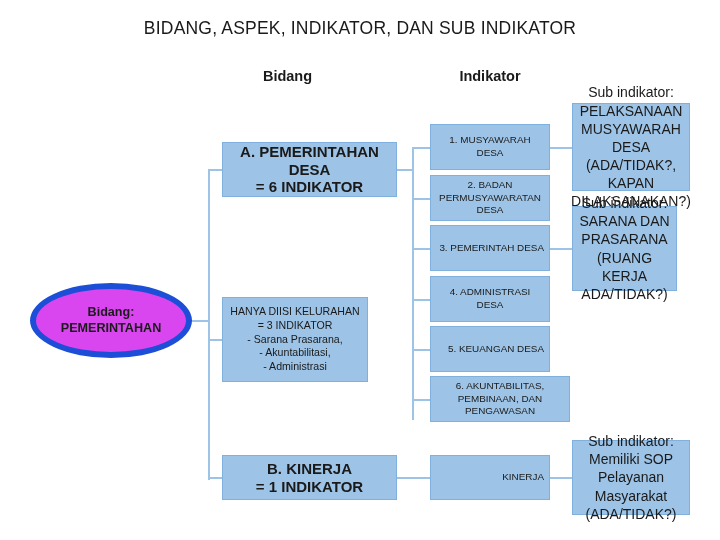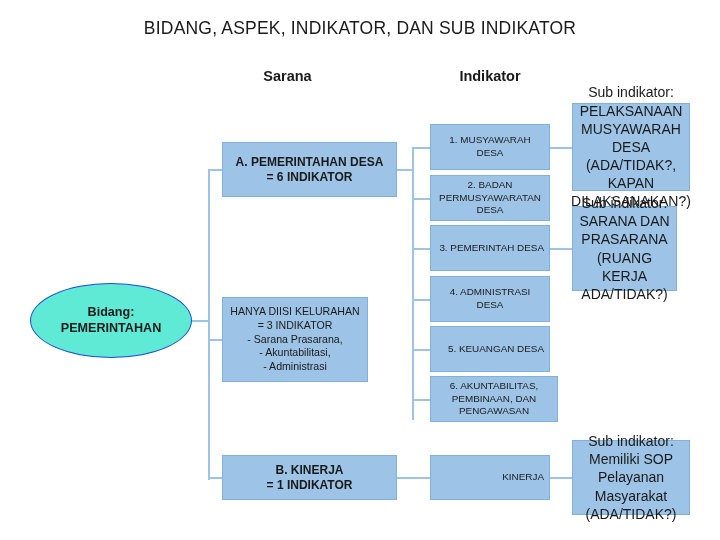--- a/index.html
+++ b/index.html
@@ -32,21 +32,21 @@
     border:1px solid #7fb0de;
     box-sizing:border-box;
     display:flex;
     align-items:center;
     justify-content:center;
     text-align:center;
     color:#1a1a1a;
     line-height:1.18;
   }
   .aspek-box{
-    font-size:12px;
+    font-size:15px;
     font-weight:bold;
     padding:20px 6px;
   }
   .aspek-box-sm{
     font-size:10.6px;
     padding:21px 6px;
     line-height:1.3;
   }
   .ind-box{
     font-size:9.9px;
@@ -54,22 +54,22 @@
     line-height:1.3;
     justify-content:flex-end;
   }
   .sub-box{
     font-size:14px;
     padding:0 6px;
     line-height:1.3;
   }
   .ellipse{
     position:absolute;
-    background:#5eead4;
-    border:1px solid #1d4ed8;
+    background:#d946ef;
+    border:6px solid #1d4ed8;
     border-radius:50%;
     display:flex;
     align-items:center;
     justify-content:center;
     text-align:center;
     font-size:12.6px;
     font-weight:bold;
     color:#1a1a1a;
     line-height:1.25;
     box-sizing:border-box;
@@ -78,21 +78,21 @@
     position:absolute;
     background:#9dc3e6;
   }
   .bline{white-space:pre-line;}
 </style>
 </head>
 <body>
 
 <div class="title">BIDANG, ASPEK, INDIKATOR, DAN SUB INDIKATOR</div>
 
-<div class="colhead" style="left:205px;top:68px;width:165px;">Sarana</div>
+<div class="colhead" style="left:205px;top:68px;width:165px;">Bidang</div>
 <div class="colhead" style="left:420px;top:68px;width:140px;">Indikator</div>
 <div class="colhead" style="left:565px;top:68px;width:140px;margin-top:43px;">Sub Indikator</div>
 
 <div class="conn" style="left:190px;top:320px;width:20px;height:2px;"></div>
 <div class="conn" style="left:208px;top:170px;width:2px;height:310px;"></div>
 <div class="conn" style="left:208px;top:169px;width:14px;height:2px;"></div>
 <div class="conn" style="left:208px;top:339px;width:14px;height:2px;"></div>
 <div class="conn" style="left:208px;top:477px;width:14px;height:2px;"></div>
 
 <div class="conn" style="left:396px;top:169px;width:18px;height:2px;"></div>
@@ -140,21 +140,21 @@
 </div>
 <div class="box ind-box" style="left:430px;top:225px;width:120px;height:46px;">
   <span>3.  PEMERINTAH DESA</span>
 </div>
 <div class="box ind-box" style="left:430px;top:276px;width:120px;height:46px;">
   <span>4.  ADMINISTRASI DESA</span>
 </div>
 <div class="box ind-box" style="left:430px;top:326px;width:120px;height:46px;">
   <span>5. KEUANGAN DESA</span>
 </div>
-<div class="box ind-box" style="left:430px;top:376px;width:128px;height:46px;">
+<div class="box ind-box" style="left:430px;top:376px;width:140px;height:46px;">
   <span>6.  AKUNTABILITAS, PEMBINAAN, DAN PENGAWASAN</span>
 </div>
 <div class="box ind-box" style="left:430px;top:455px;width:120px;height:45px;">
   <span>KINERJA</span>
 </div>
 
 <div class="box sub-box" style="left:572px;top:103px;width:118px;height:88px;">
   <span>Sub indikator: PELAKSANAAN MUSYAWARAH DESA (ADA/TIDAK?, KAPAN DILAKSANAKAN?)</span>
 </div>
 <div class="box sub-box" style="left:572px;top:206px;width:105px;height:85px;">

